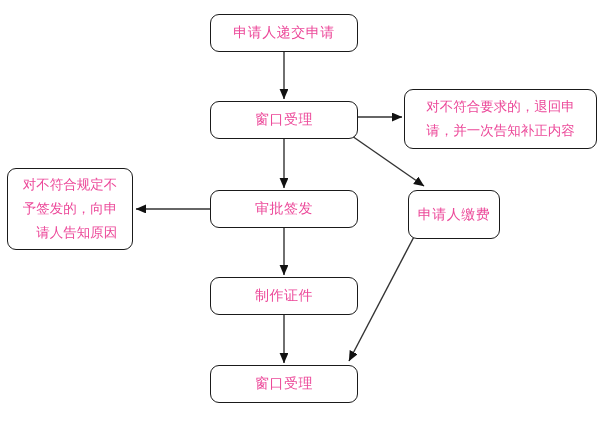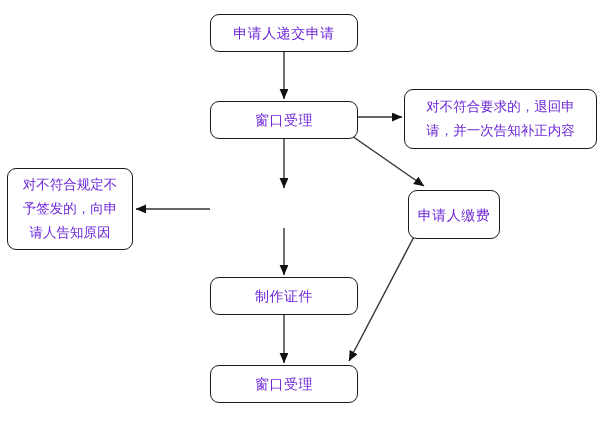--- a/index.html
+++ b/index.html
@@ -31,30 +31,30 @@
     border: 1px solid #1a1a1a;
     border-radius: 9px;
     background: #ffffff;
     display: flex;
     align-items: center;
     justify-content: center;
     text-align: center;
   }
   .node-label {
     display: block;
-    color: #6d28d9;
-    font-family: Liberation Sans, sans-serif;
+    color: #ec4899;
+    font-family: Liberation Serif, serif;
     font-size: 14px;
     line-height: 22px;
     letter-spacing: 0.5px;
     white-space: pre-wrap;
     padding: 0 6px;
   }
   .node.multiline .node-label {
-    text-align: center;
+    text-align: right;
     font-size: 13.5px;
     line-height: 24px;
     letter-spacing: 0px;
   }
   .node.wide-note .node-label {
     text-align: left;
   }
 </style>
 </head>
 <body>
@@ -85,20 +85,23 @@
 
   <div class="node" style="left: 210px; top: 101px; width: 148px; height: 38px; border-color: rgb(26, 26, 26);">
     <span class="node-label">窗口受理</span>
   </div>
 
   <div class="node multiline wide-note" style="left: 404px; top: 89px; width: 193px; height: 60px; border-color: rgb(26, 26, 26);">
     <span class="node-label">对不符合要求的，退回申
 请，并一次告知补正内容</span>
   </div>
 
+  <div class="node" style="left: 210px; top: 190px; width: 148px; height: 38px; border-color: rgb(26, 26, 26);">
+    <span class="node-label">审批签发</span>
+  </div>
 
   <div class="node multiline" style="left: 7px; top: 168px; width: 126px; height: 82px; border-color: rgb(26, 26, 26);">
     <span class="node-label">对不符合规定不
 予签发的，向申
 请人告知原因</span>
   </div>
 
   <div class="node" style="left: 408px; top: 190px; width: 92px; height: 49px; border-color: rgb(26, 26, 26);">
     <span class="node-label">申请人缴费</span>
   </div>

